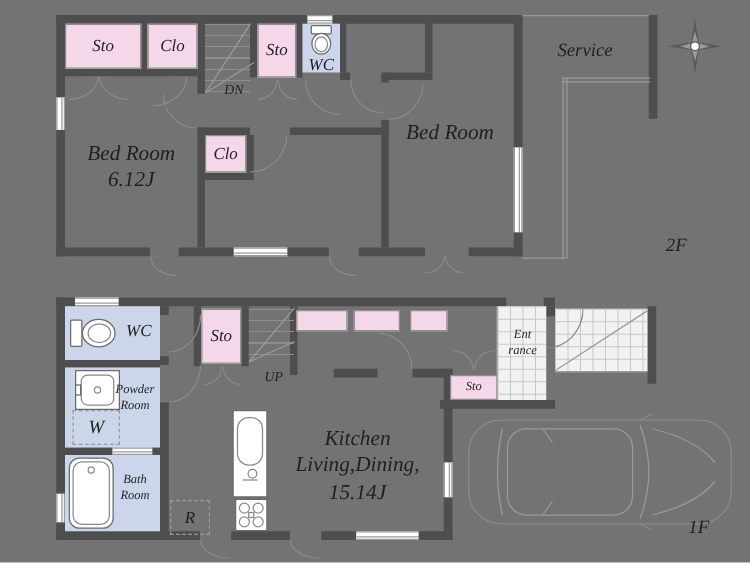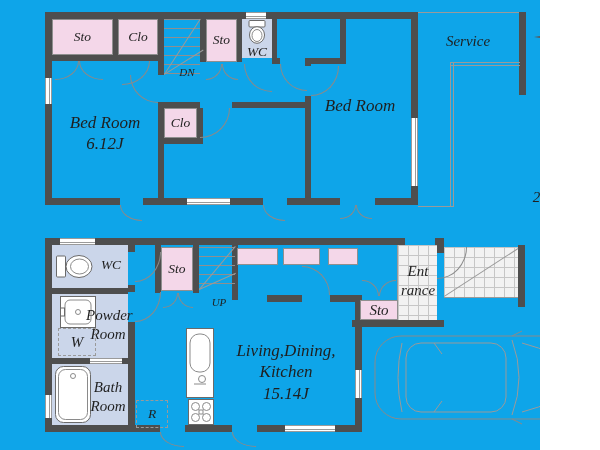--- a/index.html
+++ b/index.html
@@ -1,26 +1,26 @@
 <!DOCTYPE html>
 <html style="--wall: #4e4e4e; --pink: #f4d7e9; --blue: #cbd6ea; --thin: #9a9a9a;"><head>
 <meta charset="utf-8">
 <style>
   :root{
     --wall:#4e4e4e; --pink:#f4d7e9; --blue:#cbd6ea; --thin:#9a9a9a; --ink:#1f1f1f;
   }
   html,body{margin:0;padding:0;background:#fff;}
-  .plan{position:relative;width:540px;height:450px;background:#0ea5e9;overflow:hidden;
+  .plan{position:relative;width:600px;height:450px;background:#737373;overflow:hidden;
         font-family:"Liberation Serif",serif;}
   .wall{position:absolute;background:var(--wall);}
   .pink-room{position:absolute;background:var(--pink);border:1px solid #8f8f8f;
              display:flex;align-items:center;justify-content:center;box-sizing:border-box;}
   .blue-room{position:absolute;background:var(--blue);}
   .lbl{position:absolute;font-style:italic;color:var(--ink);text-align:center;line-height:1.25;}
-  .s11{font-size:11px}.s12{font-size:15px}.s13{font-size:13.5px}.s15{font-size:15px}.s17{font-size:17px}
+  .s11{font-size:11px}.s12{font-size:10px}.s13{font-size:13.5px}.s15{font-size:15px}.s17{font-size:17px}
   .win-h{position:absolute;background:#fff;border-top:1px solid var(--thin);
          border-bottom:1px solid var(--thin);box-sizing:border-box;}
   .win-h::after{content:"";position:absolute;left:0;right:0;top:50%;border-top:1px solid var(--thin);}
   .win-v{position:absolute;background:#fff;border-left:1px solid var(--thin);
          border-right:1px solid var(--thin);box-sizing:border-box;}
   .win-v::after{content:"";position:absolute;top:0;bottom:0;left:50%;border-left:1px solid var(--thin);}
   .door{position:absolute;border:1px solid #8a8a8a;background:transparent;box-sizing:border-box;}
   .d-bl{border-top:none;border-right:none;border-bottom-left-radius:100% 100%;}
   .d-br{border-top:none;border-left:none;border-bottom-right-radius:100% 100%;}
   .d-tr{border-bottom:none;border-left:none;border-top-right-radius:100% 100%;}
@@ -254,22 +254,22 @@
     <circle cx="18.5" cy="7.5" r="4" fill="none" stroke="#8a8a8a"></circle>
     <circle cx="7.5" cy="18.5" r="4" fill="none" stroke="#8a8a8a"></circle>
     <circle cx="18.5" cy="18.5" r="4" fill="none" stroke="#8a8a8a"></circle>
     <rect x="11" y="11" width="4" height="4" fill="none" stroke="#8a8a8a"></rect>
   </svg>
   <div class="dash-box s13" style="left:136px;top:400px;width:32px;height:28px">
     <span>R</span>
   </div>
 
   <div class="lbl s17" style="left:211px;top:340px;width:150px">
+    <div>Kitchen</div>
     <div>Living,Dining,</div>
-    <div>Kitchen</div>
     <div>15.14J</div>
   </div>
 
   <svg style="left:372px;top:330px" width="216" height="95" viewBox="0 0 216 95">
     <rect x="3" y="6" width="210" height="83" rx="26" fill="none" stroke="#8a8a8a"></rect>
     <rect x="34" y="13" width="100" height="69" rx="15" fill="none" stroke="#9a9a9a"></rect>
     <path d="M140,10 Q154,47.5 140,85" fill="none" stroke="#9a9a9a"></path>
     <path d="M150,13 Q186,22 200,40" fill="none" stroke="#9a9a9a"></path>
     <path d="M150,82 Q186,73 200,55" fill="none" stroke="#9a9a9a"></path>
     <path d="M30,13 Q22,47.5 30,82" fill="none" stroke="#9a9a9a"></path>

